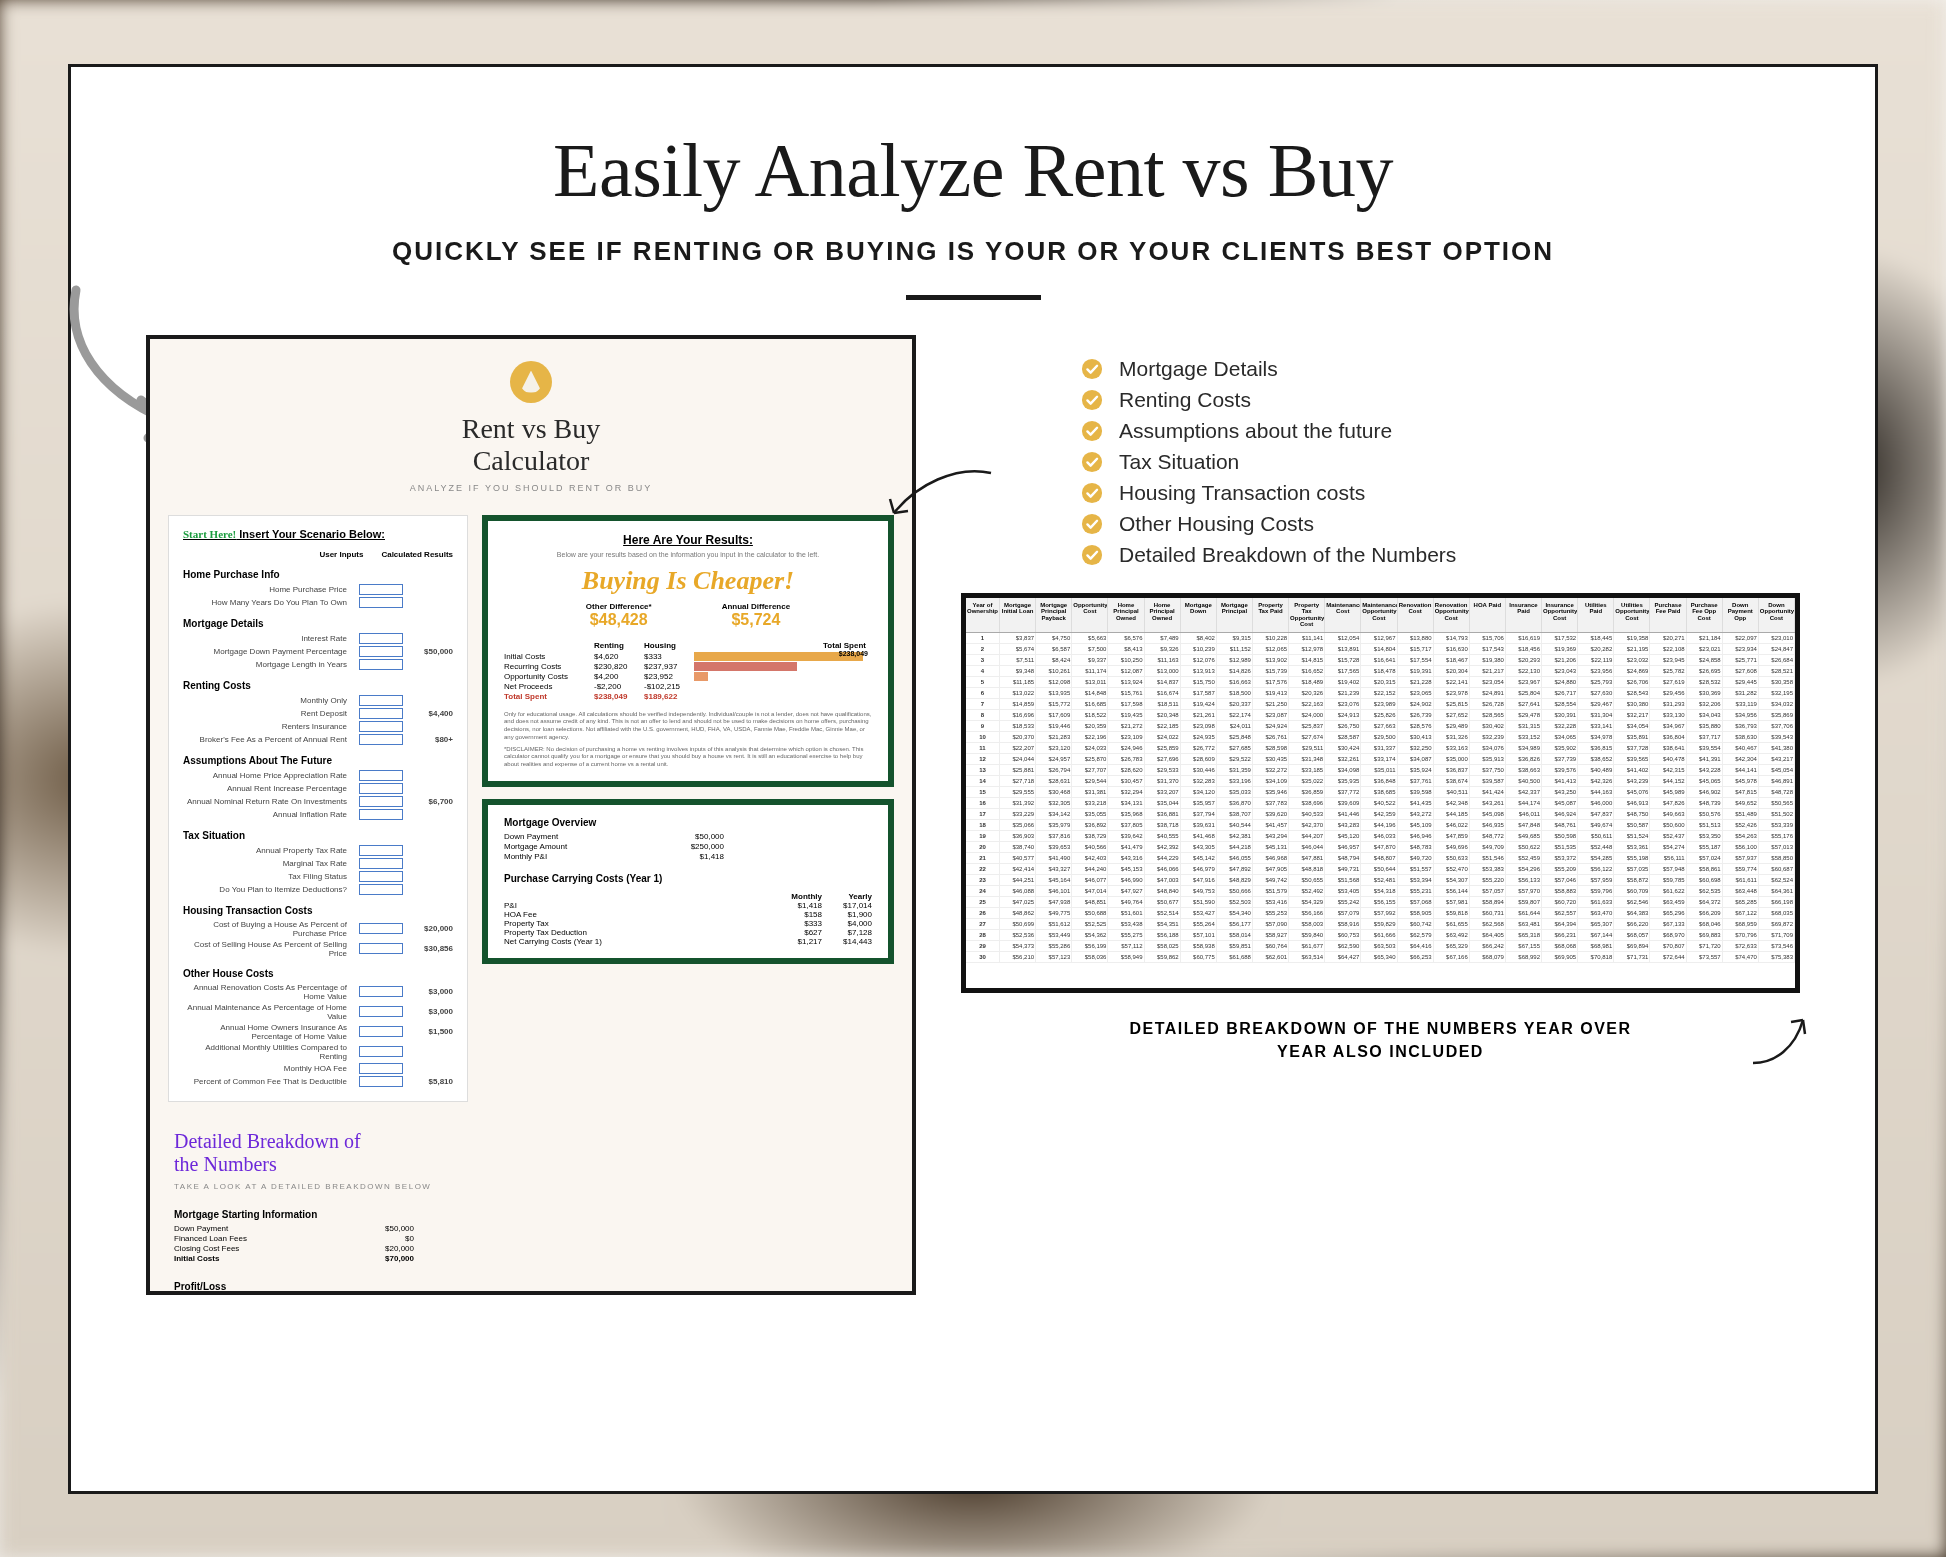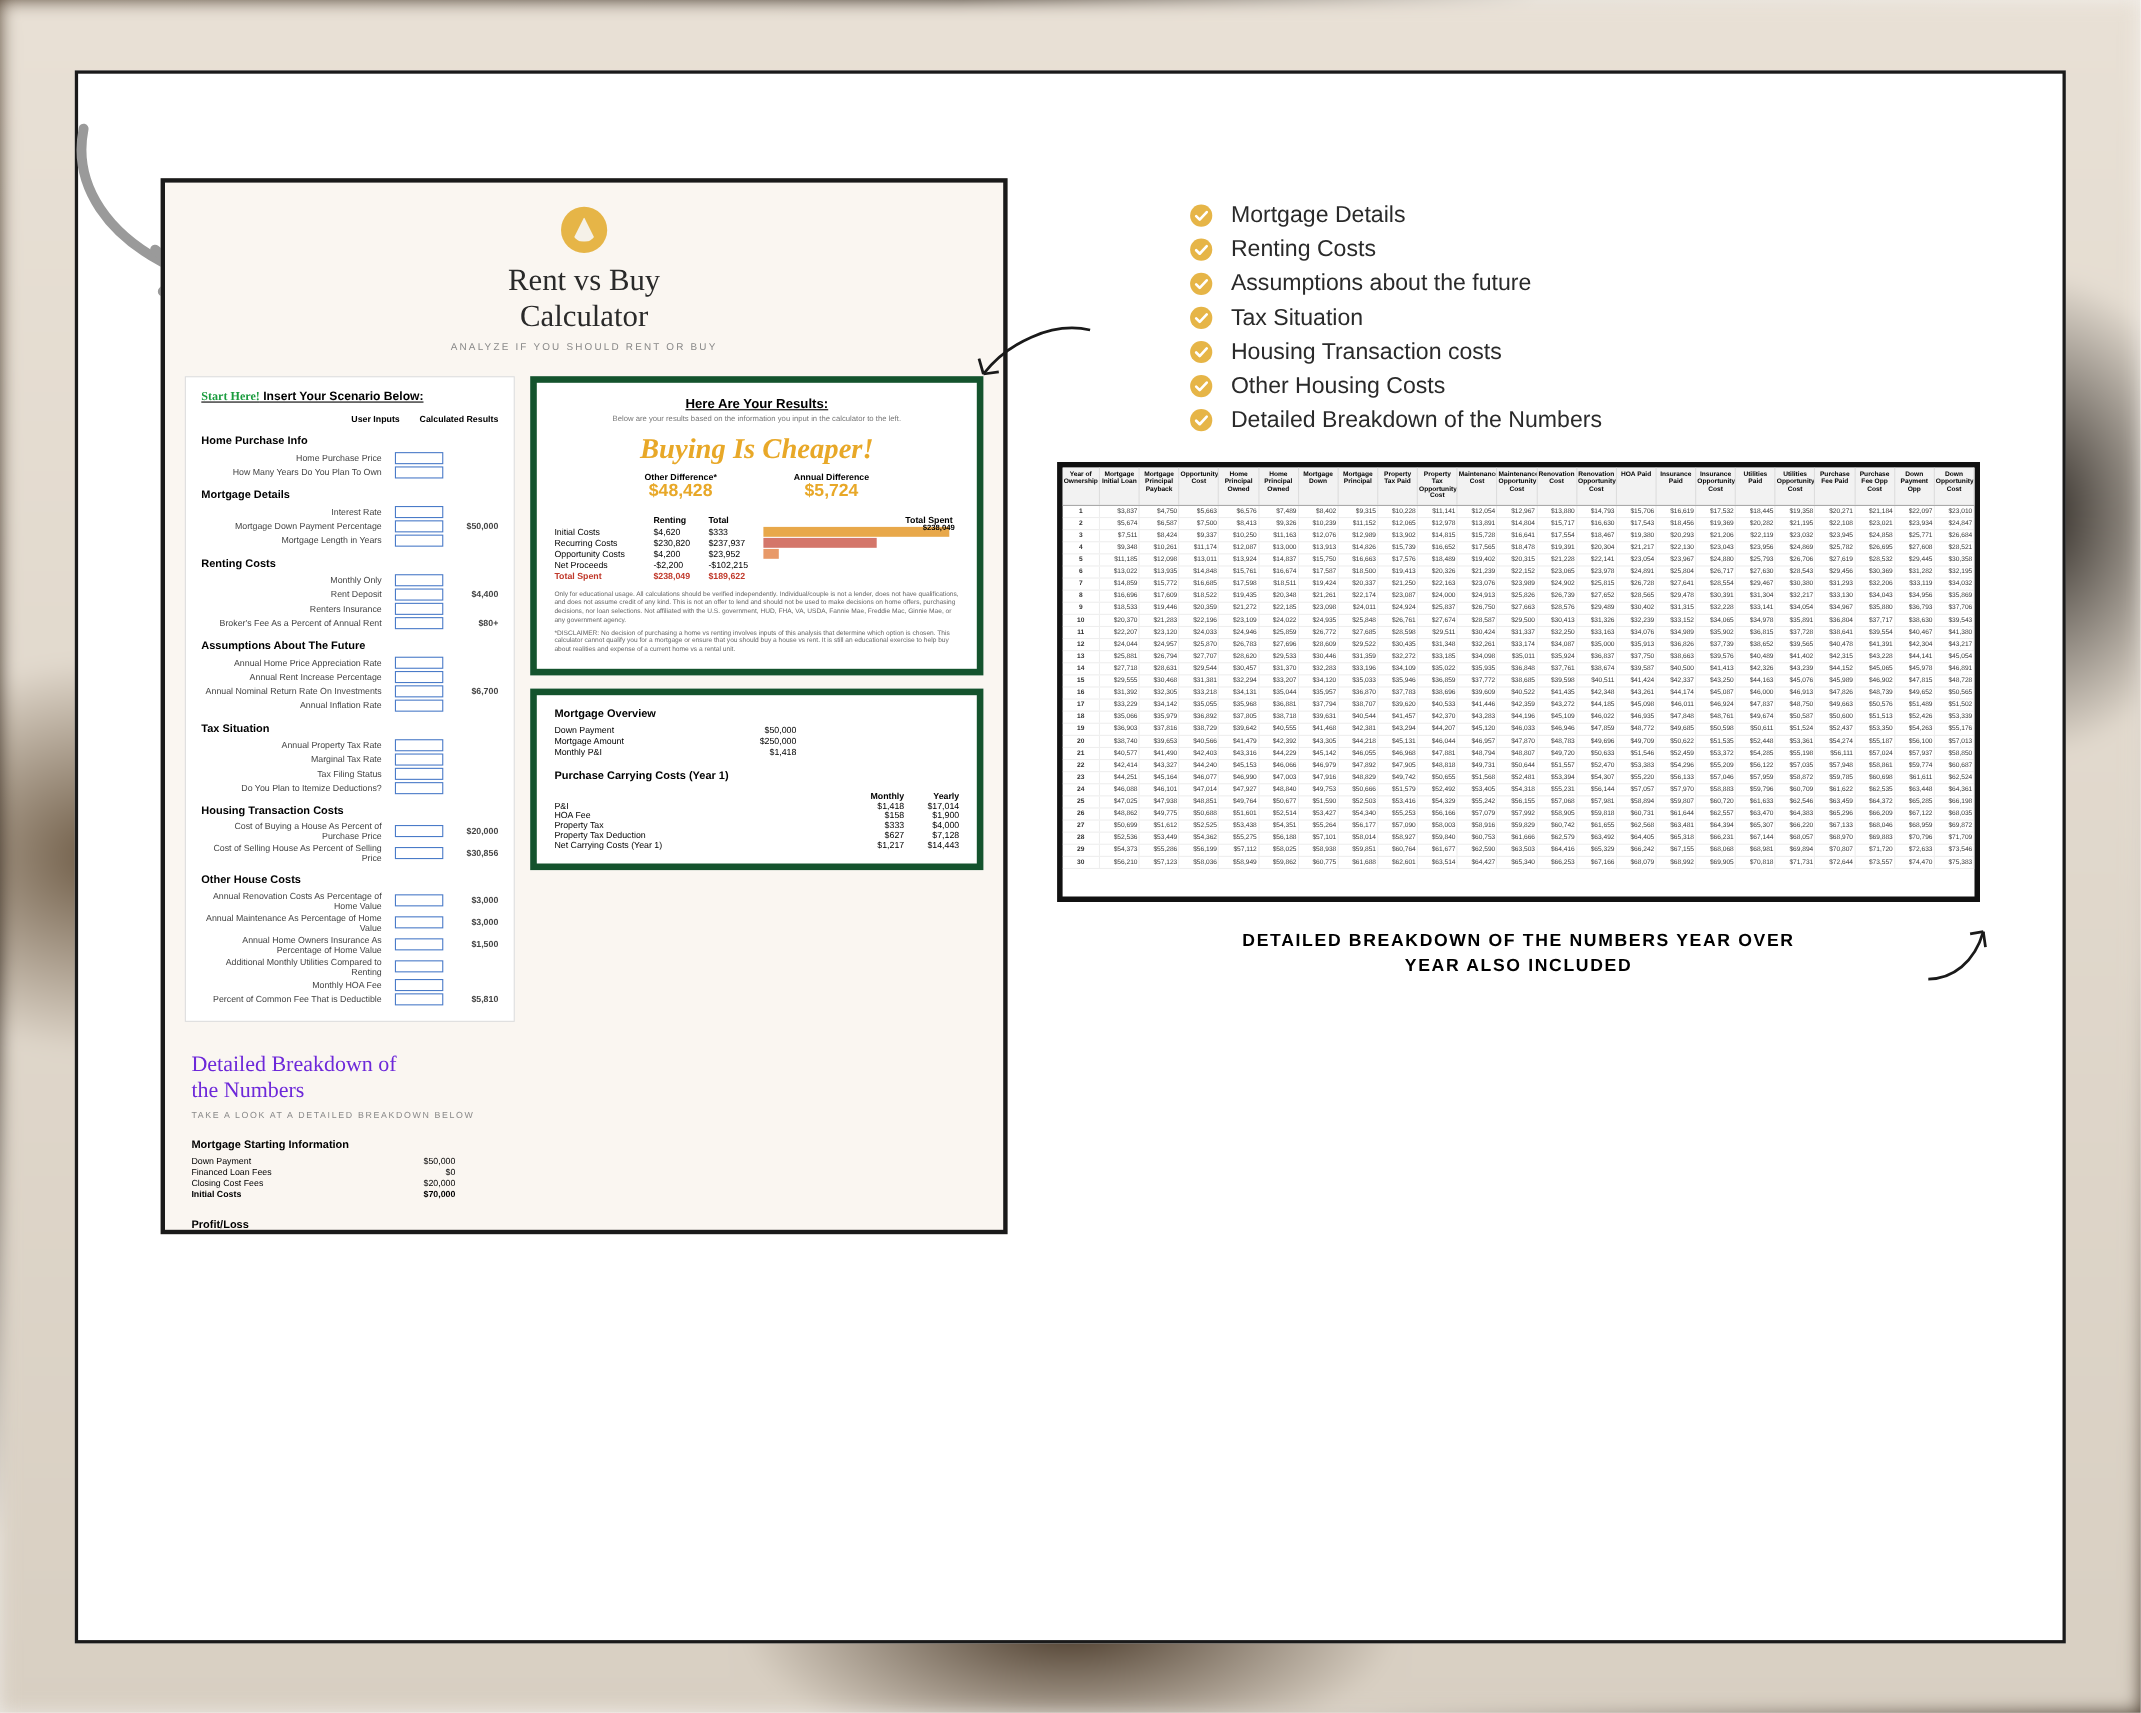--- a/index.html
+++ b/index.html
@@ -155,20 +155,25 @@
   }
   .arrow-br { position:absolute; right:-15px; bottom:-5px; width:70px; height:60px;}
 </style>
 </head>
 <body>
 
 <div class="bg-blur"></div>
 
 <div class="card">
 
+  <div class="hero">
+    <h1 class="title">Easily Analyze Rent vs Buy</h1>
+    <div class="subtitle">QUICKLY SEE IF RENTING OR BUYING IS YOUR OR YOUR CLIENTS BEST OPTION</div>
+    <div class="rule"></div>
+  </div>
 
   <div class="content">
 
     <div class="calc-wrap">
       <svg class="arrow-left" viewBox="0 0 150 170">
         <path d="M20 10 C 10 60, 40 110, 110 140" stroke="#9a9a9a" stroke-width="9" fill="none" stroke-linecap="round"></path>
         <path d="M110 140 L85 120 M110 140 L92 158" stroke="#9a9a9a" stroke-width="9" fill="none" stroke-linecap="round"></path>
       </svg>
 
       <div class="calc">
@@ -353,21 +358,21 @@
                 </div>
                 <div>
                   <div class="k">Annual Difference</div>
                   <div class="v">$5,724</div>
                 </div>
               </div>
               <div class="cr-grid">
                 <div class="hdr">
                   <div></div>
                   <div>Renting</div>
-                  <div>Total</div>
+                  <div>Housing</div>
                   <div style="text-align:right;padding-right:6px">Total Spent</div>
                 </div>
                 <div id="cr-grid-rows">
                     <div class="r">
                       <div class="">Initial Costs</div>
                       <div class="">$4,620</div>
                       <div class="">$333</div>
                       <div style="position:relative">
                         <div class="bar full"></div>
                         <span style="position:absolute;right:4px;top:-2px;font-size:7px;font-weight:700">$238,049</span>

